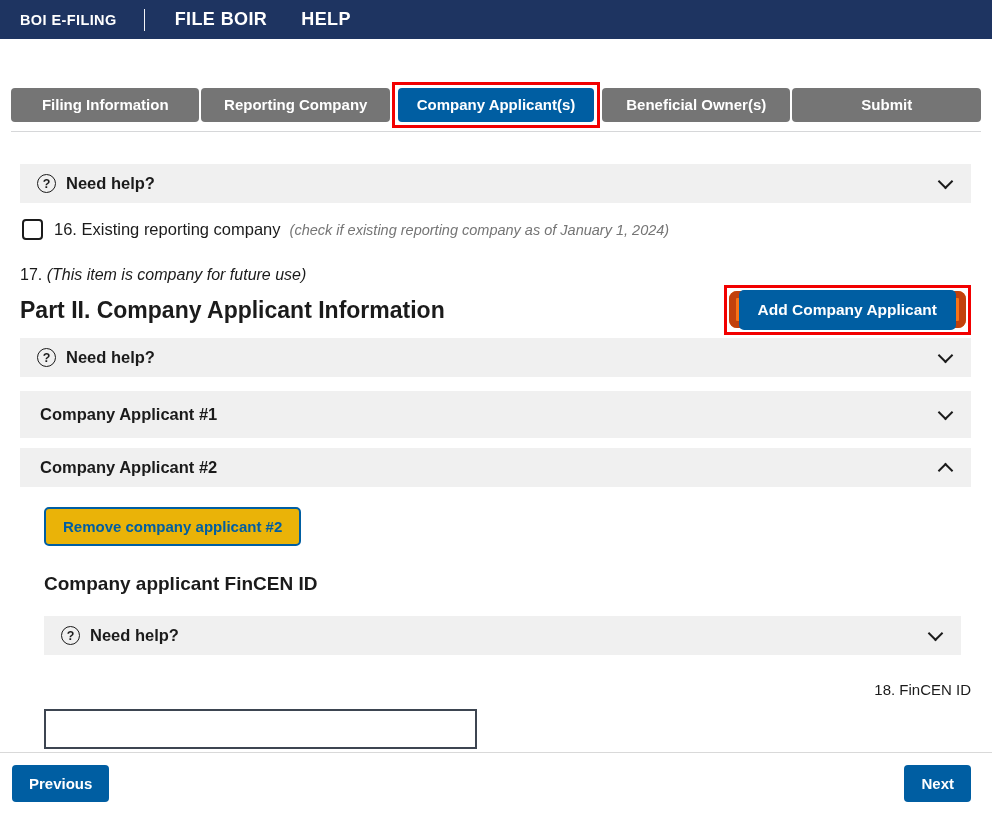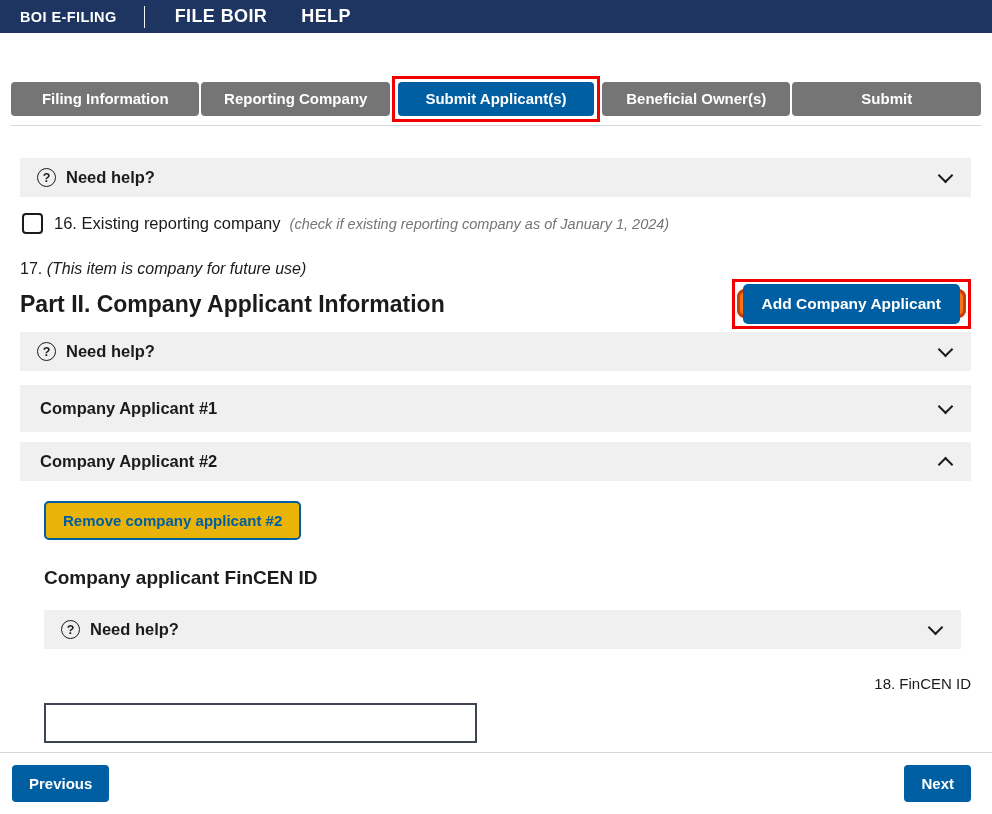--- a/index.html
+++ b/index.html
@@ -7,21 +7,21 @@
   body {
     position: relative;
     overflow: hidden;
     background: #ffffff;
     color: #1b1b1b;
     font-family: "Liberation Sans", "DejaVu Sans", sans-serif;
   }
 
   
   .topnav {
-    height: 33px;
+    height: 39px;
     background: #1e3461;
     display: flex;
     align-items: center;
     padding: 16px 20px;
   }
   .topnav .brand {
     color: #fff;
     font-weight: 700;
     font-size: 14.5px;
     letter-spacing: 0.4px;
@@ -155,21 +155,21 @@
   }
   .part2-heading {
     font-size: 23px;
     font-weight: 700;
   }
   .add-annot {
     border: 3px solid #f20000;
     padding: 2px;
   }
   .focus-ring {
-    border: 3px solid #c2410c;
+    border: 7px solid #c2410c;
     border-radius: 8px;
     padding: 3px;
     background: #f97316;
   }
   .btn-primary {
     display: inline-block;
     background: #005ea2;
     color: #fff;
     border: none;
     border-radius: 5px;
@@ -244,21 +244,21 @@
   <span class="brand">BOI E-FILING</span>
   <span class="nav-divider"></span>
   <span class="nav-link">FILE BOIR</span>
   <span class="nav-link">HELP</span>
 </nav>
 
 <div class="tabrow">
   <button class="tab">Filing Information</button>
   <button class="tab">Reporting Company</button>
   <span class="tab-annot">
-    <button class="tab active">Submit Applicant(s)</button>
+    <button class="tab active">Company Applicant(s)</button>
   </span>
   <button class="tab">Beneficial Owner(s)</button>
   <button class="tab">Submit</button>
 </div>
 <div class="tab-divider"></div>
 
 <div class="content">
 
   <div class="accordion acc-needhelp-1">
     <span class="qicon">?</span>

